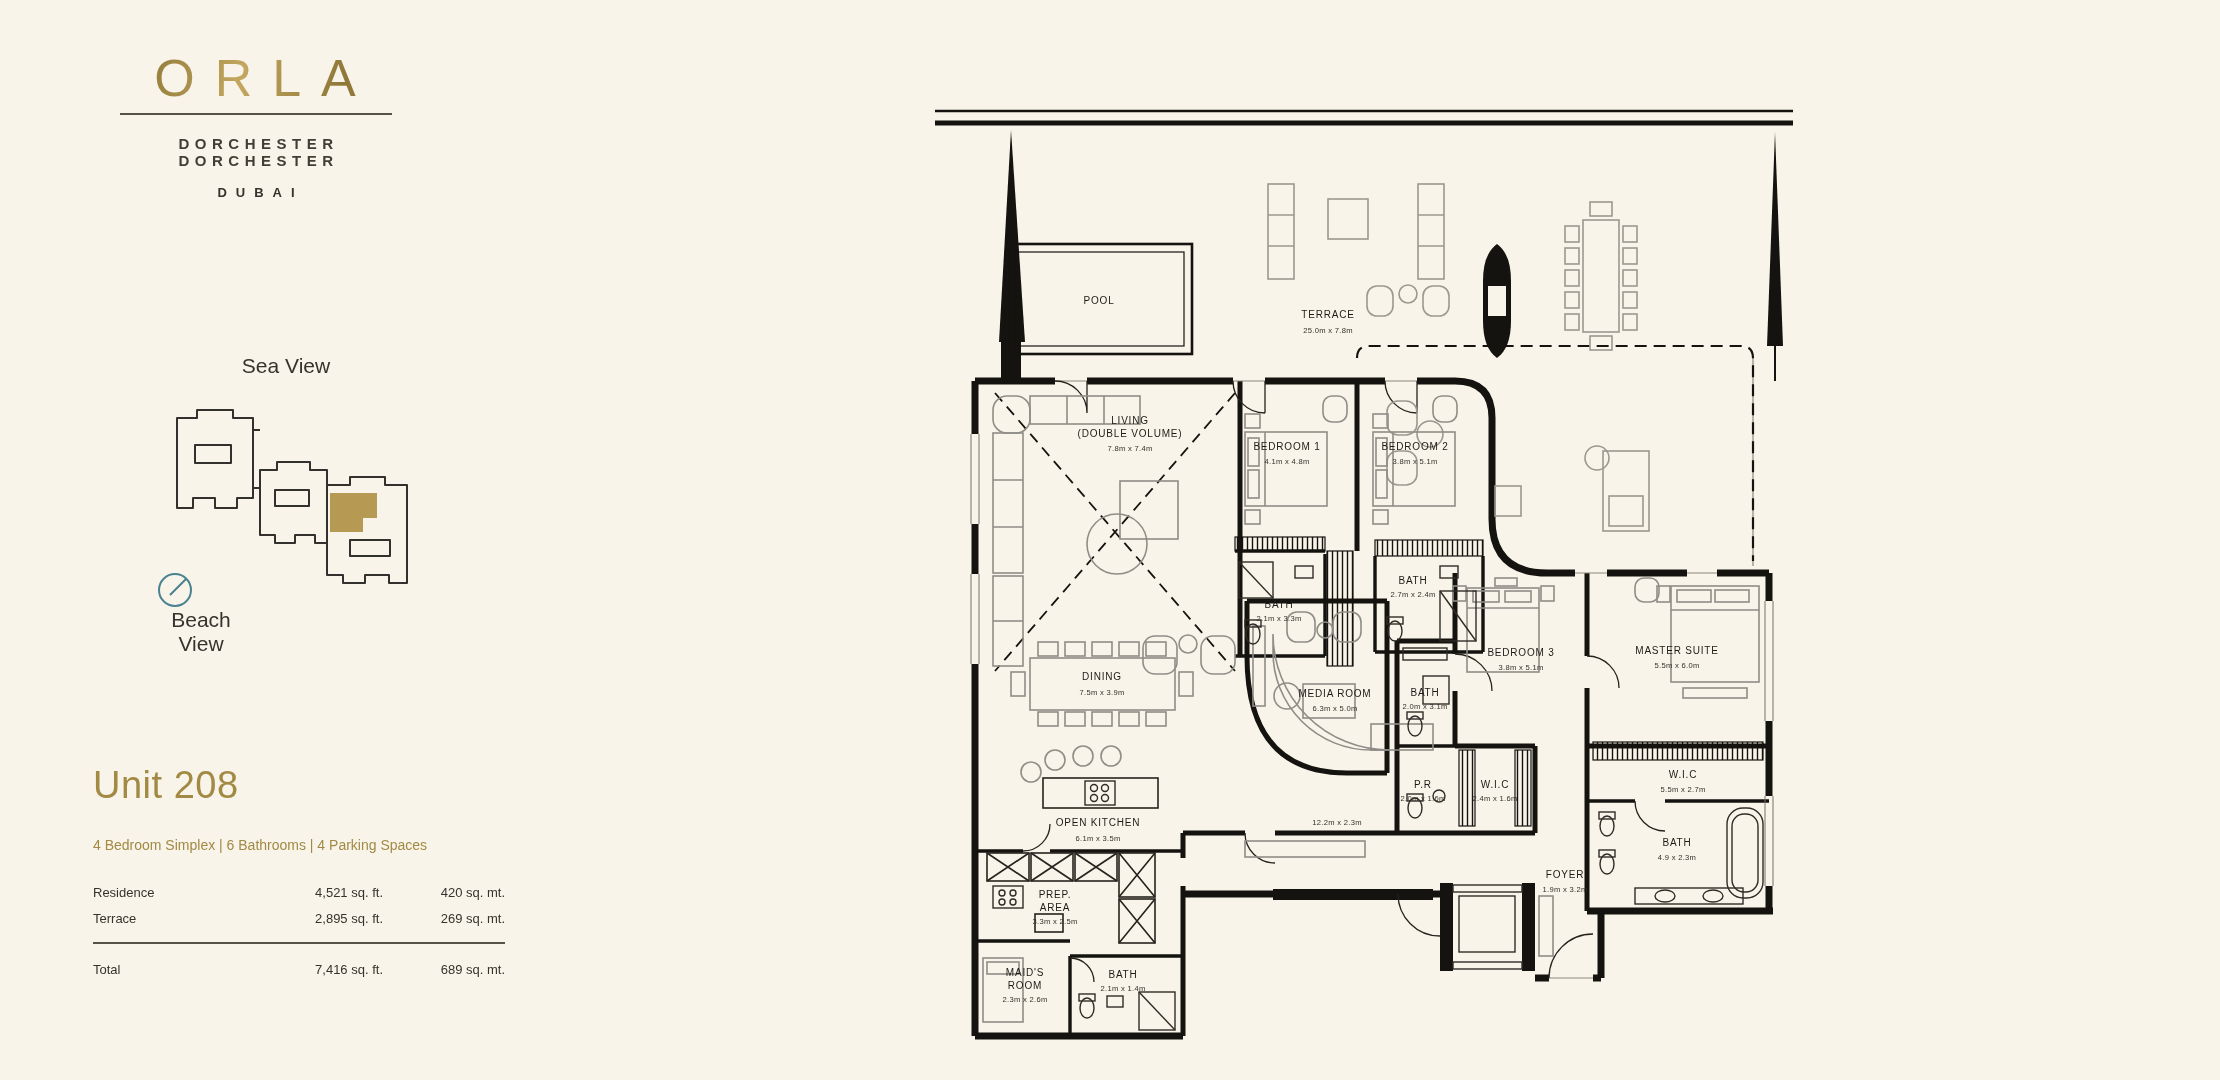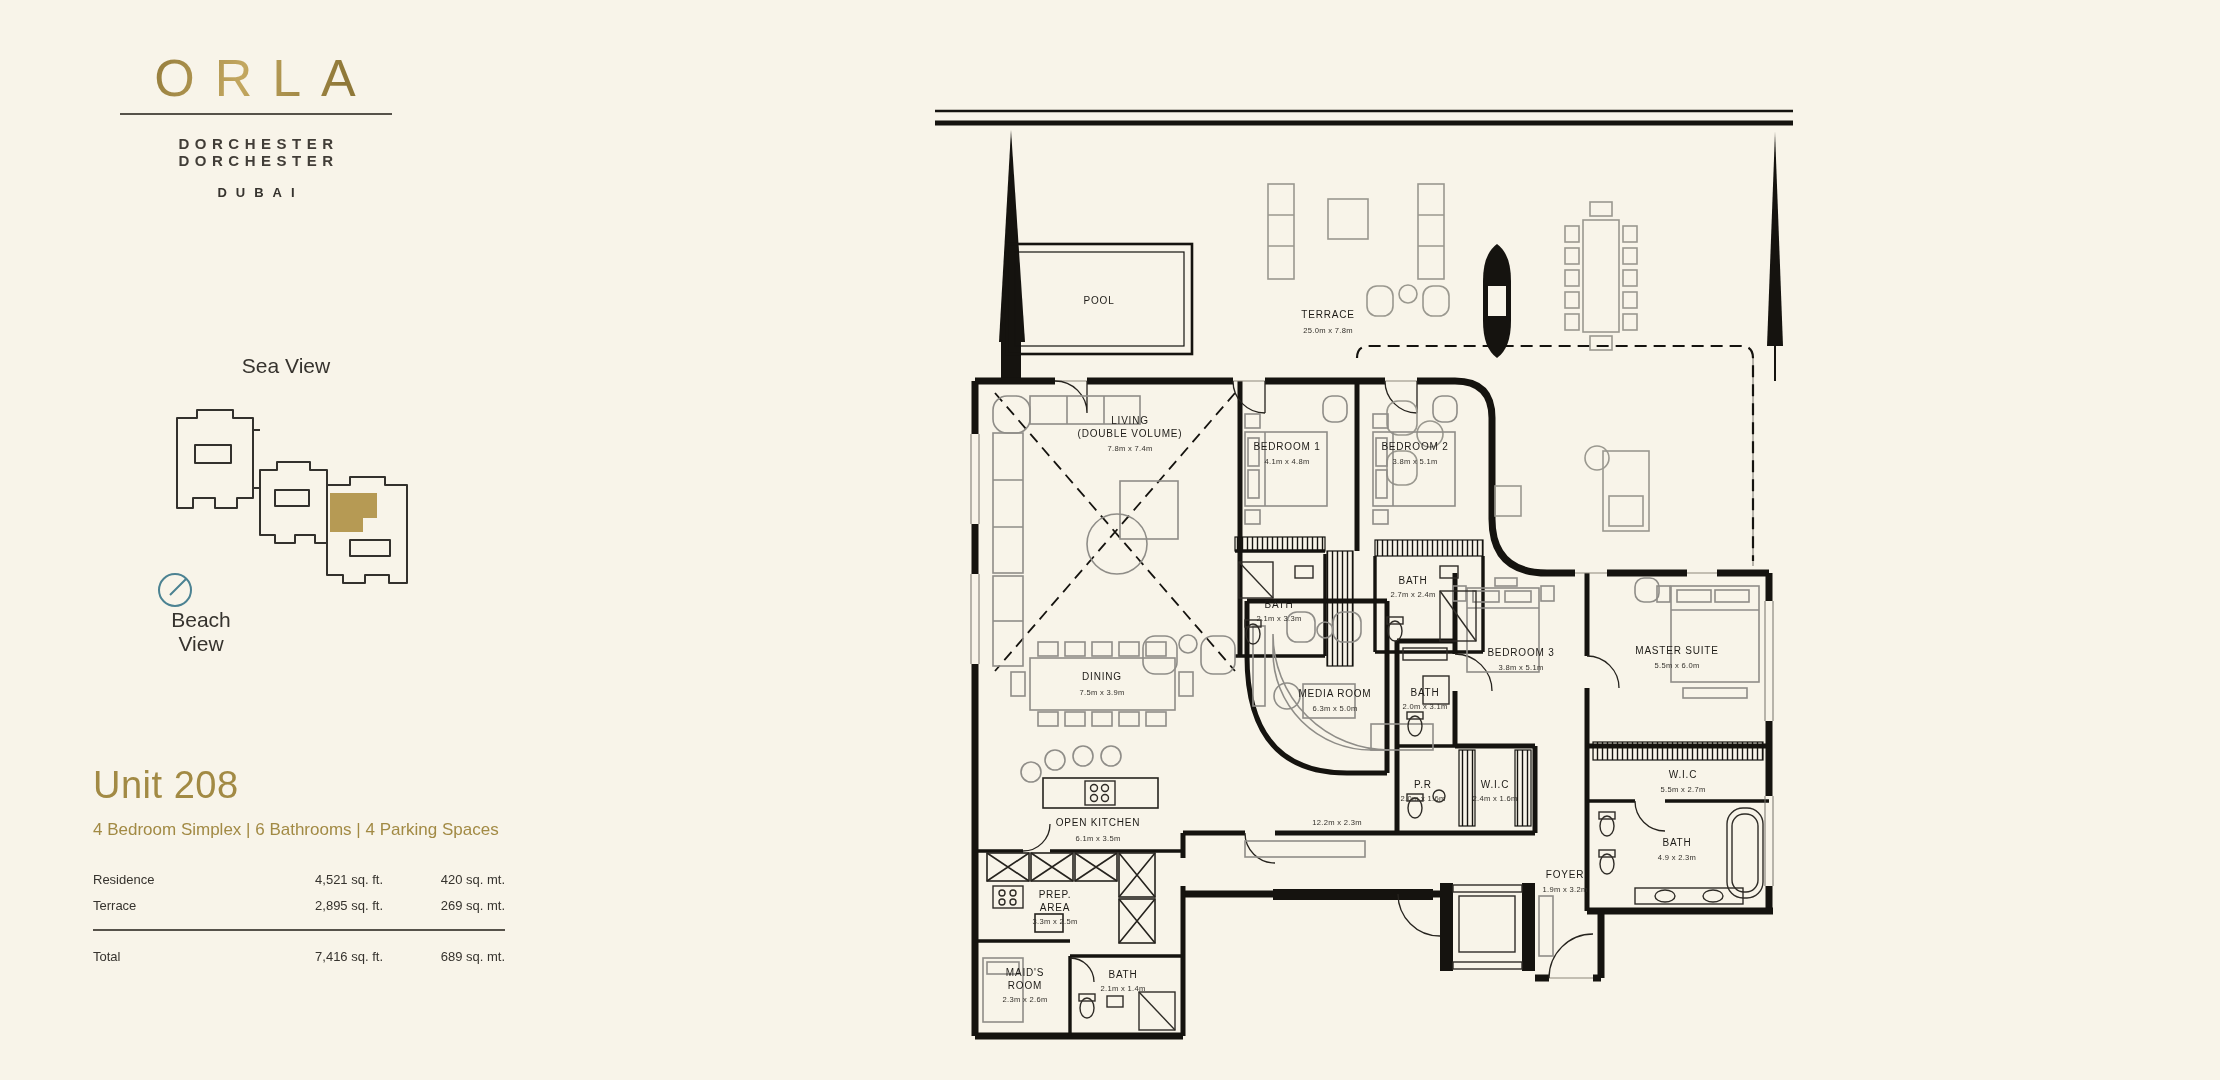--- a/index.html
+++ b/index.html
@@ -18,21 +18,21 @@
 
   
   .view-label{position:absolute;font-size:21px;color:#36332e;}
   .sea-label{left:226px;top:342px;width:120px;text-align:center;margin-top:12px;}
   .beach-label{left:146px;top:608px;width:110px;text-align:center;}
   .keyplan-svg{position:absolute;left:145px;top:390px;}
 
   
   .unit-info{position:absolute;left:93px;top:764px;width:440px;}
   .unit-title{font-size:38px;color:#a28a44;font-weight:500;letter-spacing:0.5px;}
-  .unit-subtitle{margin-top:13px;font-size:17px;color:#a28a44;font-weight:500;}
+  .unit-subtitle{margin-top:30px;font-size:14px;color:#a28a44;font-weight:500;}
   .area-table{margin-top:32px;width:412px;font-size:13px;color:#36332e;}
   .area-row{display:grid;grid-template-columns:178px 112px 122px;margin-bottom:11px;}
   .area-row .num{text-align:right;}
   .table-divider{height:0;border-top:2px solid #56524a;margin:16px 0 18px 0;}
 
   
   .plan-svg{position:absolute;left:935px;top:96px;}
   .wall{stroke:#15130f;fill:none;stroke-width:7;}
   .wall-mid{stroke:#15130f;fill:none;stroke-width:5;}
   .wall-thin{stroke:#15130f;fill:none;stroke-width:3.4;}

